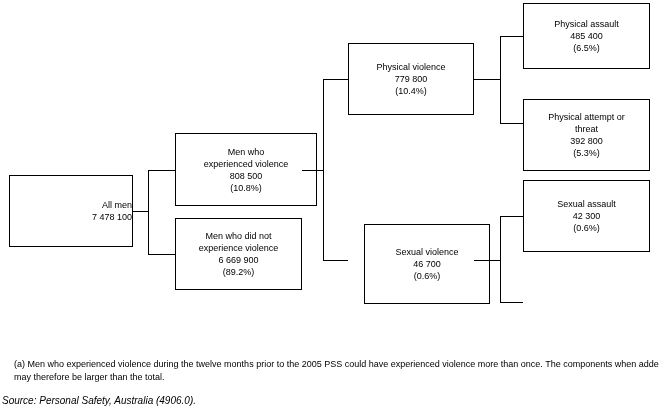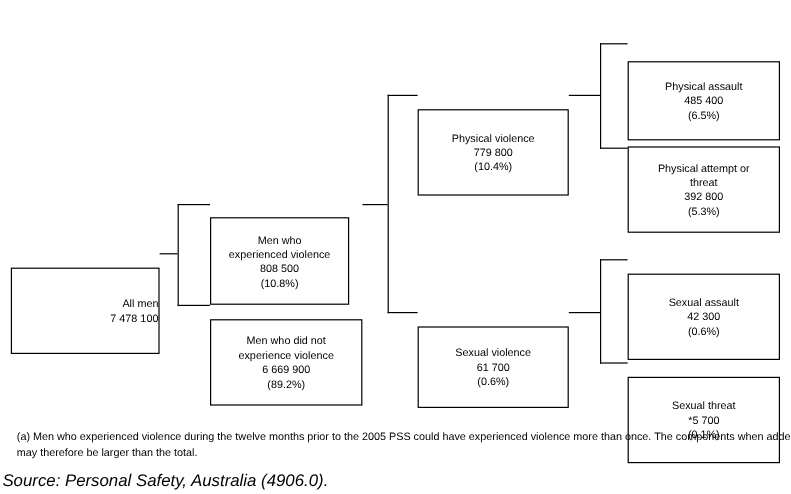--- a/index.html
+++ b/index.html
@@ -21,21 +21,20 @@
     box-sizing: border-box;
     border: 1px solid #000000;
     background: #ffffff;
     display: flex;
     flex-direction: column;
     justify-content: center;
     align-items: center;
     text-align: center;
     font-size: 9px;
     line-height: 12px;
-    margin-top: 48px;
   }
   .node span { display: block; }
   .line {
     position: absolute;
     background: #000000;
   }
   .line.h { height: 1px; }
   .line.v { width: 1px; }
   .footnote {
     position: absolute;
@@ -44,85 +43,80 @@
     width: 654px;
     font-size: 9px;
     line-height: 13px;
     margin-left: 12px;
   }
   .source {
     position: absolute;
     left: 2px;
     top: 394px;
     width: 654px;
-    font-size: 14px;
+    font-size: 10px;
     font-style: italic;
     line-height: 13px;
   }
 </style>
 </head>
 <body>
 
 <div class="canvas">
 
   <div class="node" style="left:9px; top:175px; width:124px; height:72px;align-items:flex-end;">
     <span>All men</span>
     <span>7 478 100</span>
   </div>
 
-  <div class="node" style="left:175px; top:133px; width:116px; height:73px;">
+  <div class="node" style="left:175px; top:133px; width:142px; height:73px;">
     <span>Men who</span>
     <span>experienced violence</span>
     <span>808 500</span>
     <span>(10.8%)</span>
   </div>
 
   <div class="node" style="left:175px; top:218px; width:127px; height:72px;align-items:center;">
     <span>Men who did not</span>
     <span>experience violence</span>
     <span>6 669 900</span>
     <span>(89.2%)</span>
   </div>
 
   <div class="node" style="left:348px; top:43px; width:126px; height:72px;text-align:center;">
     <span>Physical violence</span>
     <span>779 800</span>
     <span>(10.4%)</span>
   </div>
 
-  <div class="node" style="left:348px; top:224px; width:126px; height:68px;">
+  <div class="node" style="left:364px; top:224px; width:126px; height:80px;">
     <span>Sexual violence</span>
-    <span>61 700</span>
+    <span>46 700</span>
     <span>(0.6%)</span>
   </div>
 
   <div class="node" style="left:523px; top:3px; width:127px; height:66px;">
     <span>Physical assault</span>
     <span>485 400</span>
     <span>(6.5%)</span>
   </div>
 
-  <div class="node" style="left:523px; top:74px; width:127px; height:72px;">
+  <div class="node" style="left:523px; top:99px; width:127px; height:72px;">
     <span>Physical attempt or</span>
     <span>threat</span>
     <span>392 800</span>
     <span>(5.3%)</span>
   </div>
 
   <div class="node" style="left:523px; top:180px; width:127px; height:72px;">
     <span>Sexual assault</span>
     <span>42 300</span>
     <span>(0.6%)</span>
   </div>
 
-  <div class="node" style="left:523px; top:266px; width:127px; height:72px;">
-    <span>Sexual threat</span>
-    <span>*5 700</span>
-    <span>(0.1%)</span>
-  </div>
 
   <div class="line h" style="left:133px; top:211px; width:15px;"></div>
   <div class="line v" style="left:148px; top:170px; height:85px;"></div>
   <div class="line h" style="left:148px; top:170px; width:27px;"></div>
   <div class="line h" style="left:148px; top:254px; width:27px;"></div>
 
   <div class="line h" style="left:302px; top:170px; width:21px;"></div>
   <div class="line v" style="left:323px; top:79px; height:182px;"></div>
   <div class="line h" style="left:323px; top:79px; width:25px;"></div>
   <div class="line h" style="left:323px; top:260px; width:25px;"></div>

